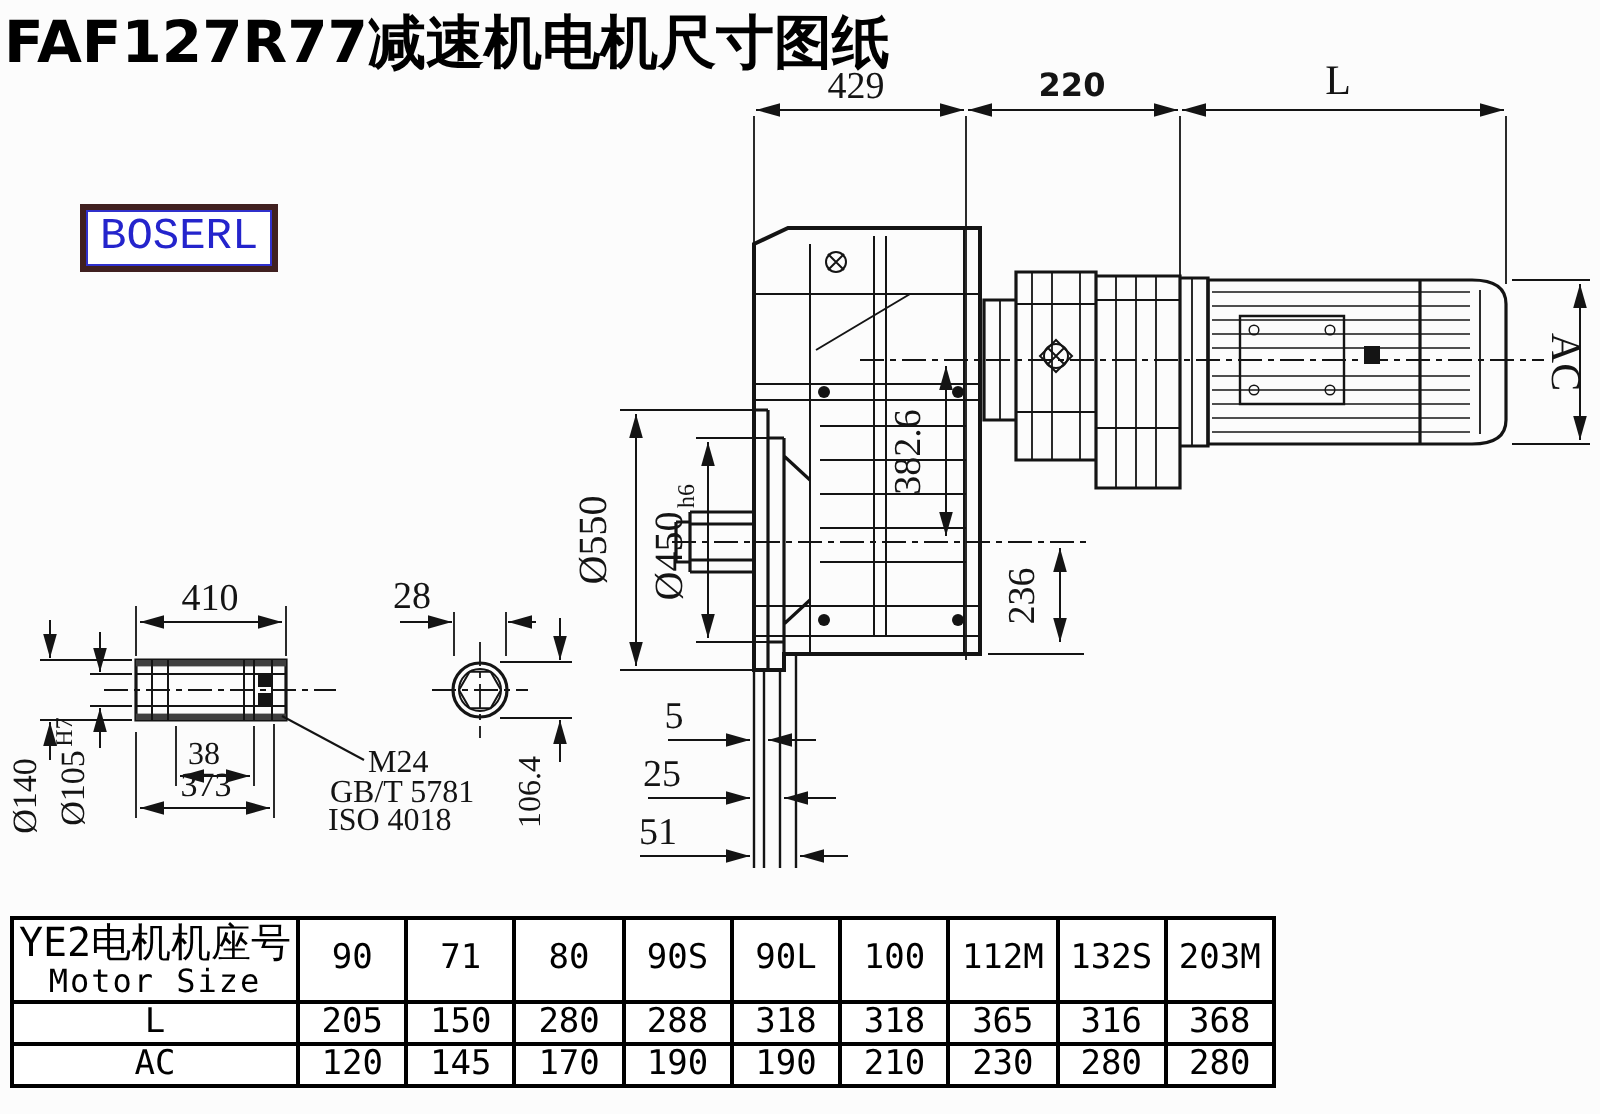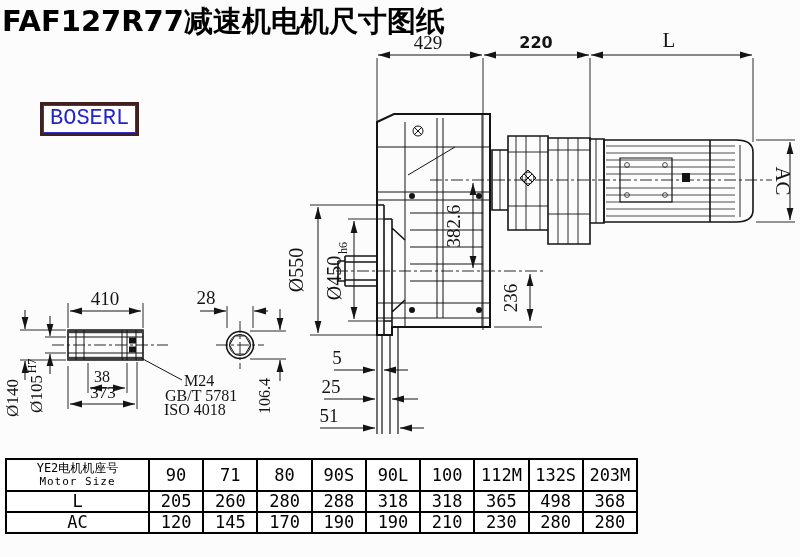--- a/index.html
+++ b/index.html
@@ -25,21 +25,21 @@
   .ts12{font-family:"Liberation Serif","DejaVu Serif",serif;font-size:12px;}
   .tb{font-family:"DejaVu Sans","Liberation Sans",sans-serif;font-size:16px;font-weight:bold;}
   .mid{text-anchor:middle;}
   table.mt{position:absolute;left:5px;top:458px;width:633px;border-collapse:collapse;table-layout:fixed;
            background:#fff;}
   table.mt th,table.mt td{border:2px solid #000;text-align:center;vertical-align:middle;padding:0;
            font-family:"DejaVu Sans Mono","Liberation Mono",monospace;font-weight:normal;color:#000;
            font-size:17px;line-height:1.1;}
   table.mt tr{height:21px;}
   table.mt tr.hrow{height:32px;}
-  .hdr1{font-size:12px;} .hdr2{font-size:11px;letter-spacing:1px;}
+  .hdr1{font-size:20px;} .hdr2{font-size:16px;letter-spacing:1px;}
 </style>
 </head>
 <body>
 
 <div class="page">
 
   <div class="title">FAF127R77减速机电机尺寸图纸</div>
 
   <div class="logo">
     <span>BOSERL</span>
@@ -240,27 +240,27 @@
       <th>90S</th>
       <th>90L</th>
       <th>100</th>
       <th>112M</th>
       <th>132S</th>
       <th>203M</th>
     </tr>
     <tr>
       <td>L</td>
       <td>205</td>
-      <td>260</td>
+      <td>150</td>
       <td>280</td>
       <td>288</td>
       <td>318</td>
       <td>318</td>
       <td>365</td>
-      <td>498</td>
+      <td>316</td>
       <td>368</td>
     </tr>
     <tr>
       <td>AC</td>
       <td>120</td>
       <td>145</td>
       <td>170</td>
       <td>190</td>
       <td>190</td>
       <td>210</td>

